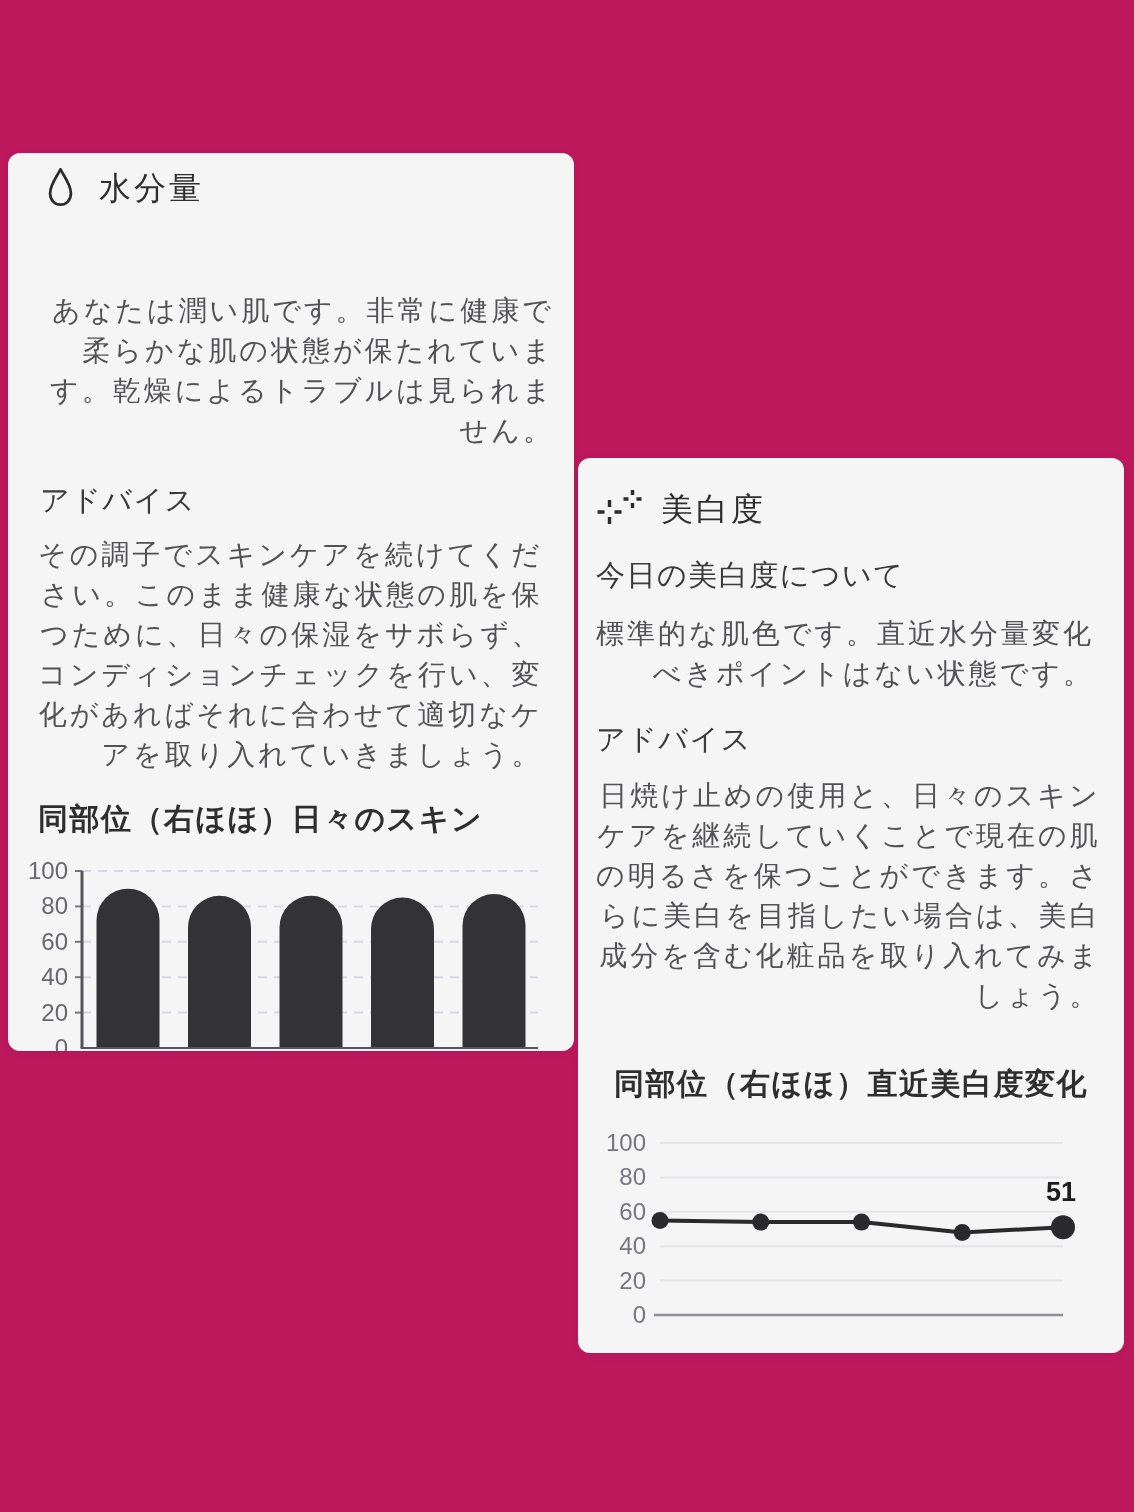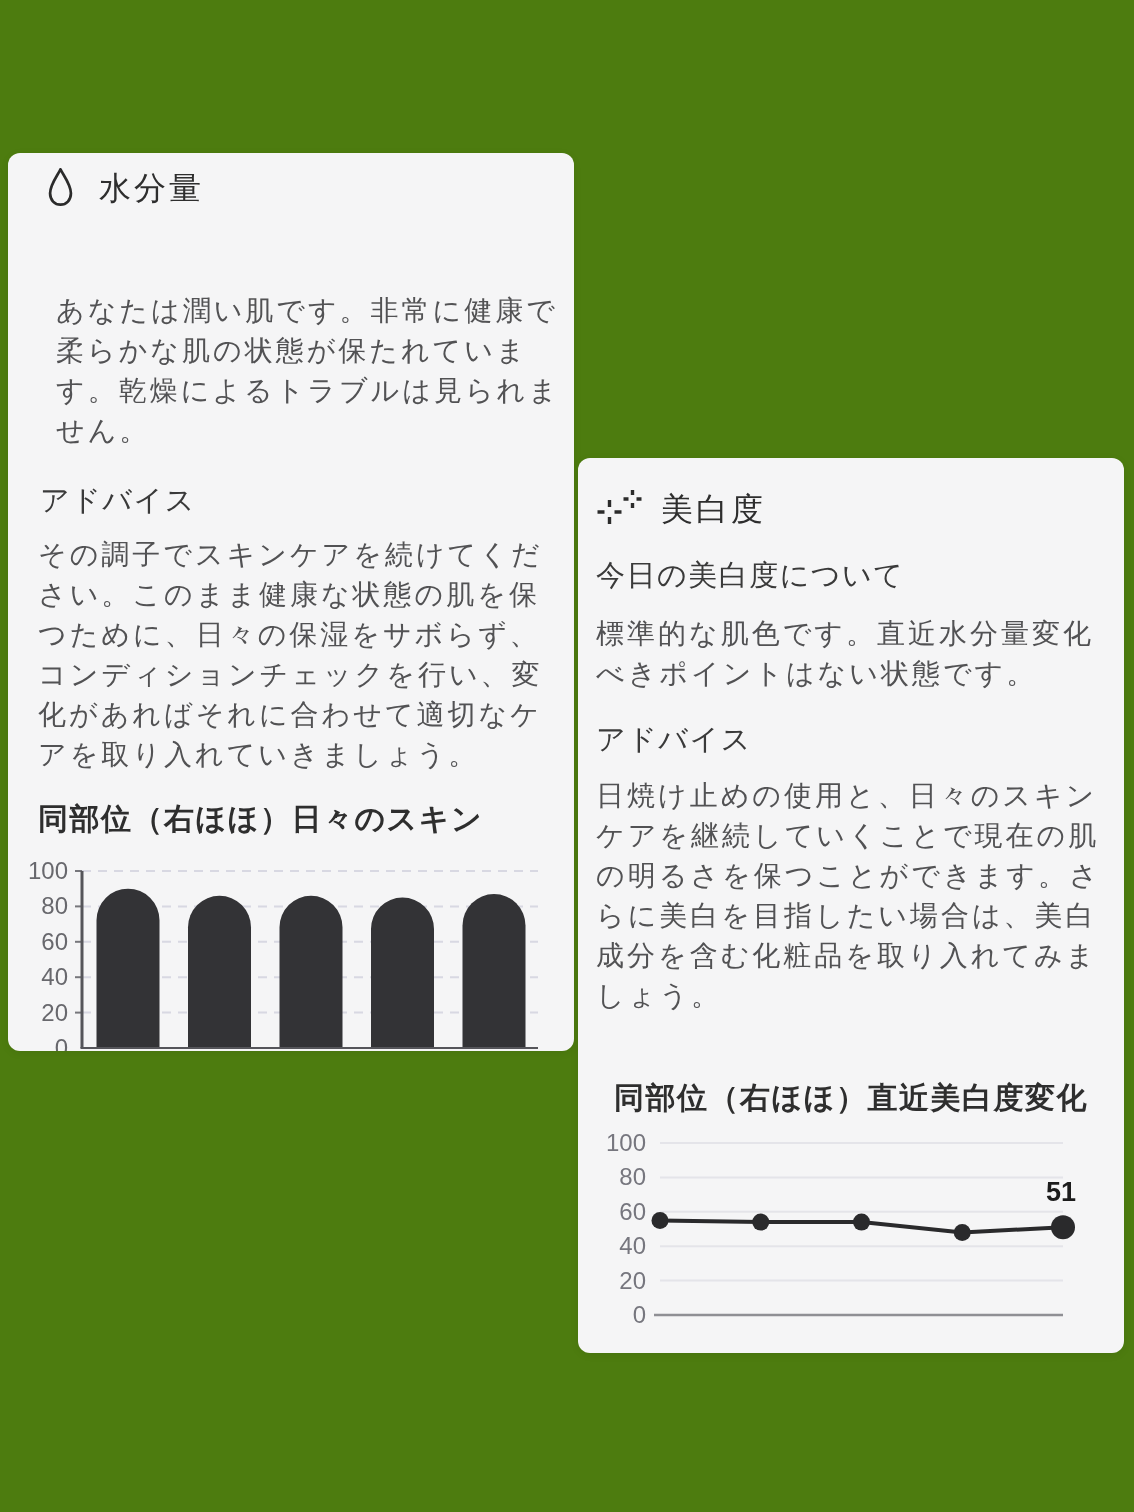--- a/index.html
+++ b/index.html
@@ -5,22 +5,23 @@
   html, body {
     margin: 0;
     padding: 0;
     background: #ffffff;
     font-family: "Liberation Sans", "DejaVu Sans", sans-serif;
   }
   .page {
     position: relative;
     width: 1134px;
     height: 1512px;
-    background: #4d7c0f;
+    background: #be185d;
     overflow: hidden;
+    text-align: right;
   }
   .card {
     position: absolute;
     background: #f5f5f6;
     border-radius: 12px;
     box-shadow: 0 2px 8px rgba(0,0,0,0.07);
     overflow: hidden;
   }
   #card-moisture  { left: 8px;   top: 153px; width: 566px; height: 898px; }
   #card-whitening { left: 578px; top: 458px; width: 546px; height: 895px; }
@@ -61,32 +62,32 @@
     font-size: 30px;
     font-weight: 700;
     color: #2e2e2e;
     letter-spacing: 1.5px;
     margin: 0;
   }
   .chart-svg { position: absolute; display: block; }
 
   
   #card-moisture .section-heading.today   { left: 32px; top: 82px; }
-  #card-moisture .body-text.today         { left: 48px; top: 138px; }
+  #card-moisture .body-text.today         { left: 42px; top: 138px; }
   #card-moisture .section-heading.advice  { left: 32px; top: 328px; }
   #card-moisture .body-text.advice        { left: 30px; top: 382px; }
   #card-moisture .chart-title             { left: 30px; top: 646px; }
   #card-moisture .chart-svg               { left: 0;    top: 692px; }
 
   
   #card-whitening .section-heading.today  { left: 18px; top: 98px; }
   #card-whitening .body-text.today        { left: 18px; top: 156px; }
   #card-whitening .section-heading.advice { left: 18px; top: 262px; }
   #card-whitening .body-text.advice       { left: 18px; top: 318px; }
-  #card-whitening .chart-title            { left: 36px; top: 620px; }
+  #card-whitening .chart-title            { left: 36px; top: 606px; }
   #card-whitening .chart-svg              { left: 0;    top: 652px; }
 </style>
 </head>
 <body>
 
 <div class="page">
 
   <section class="card" id="card-moisture">
     <div class="card-header">
       <span>

